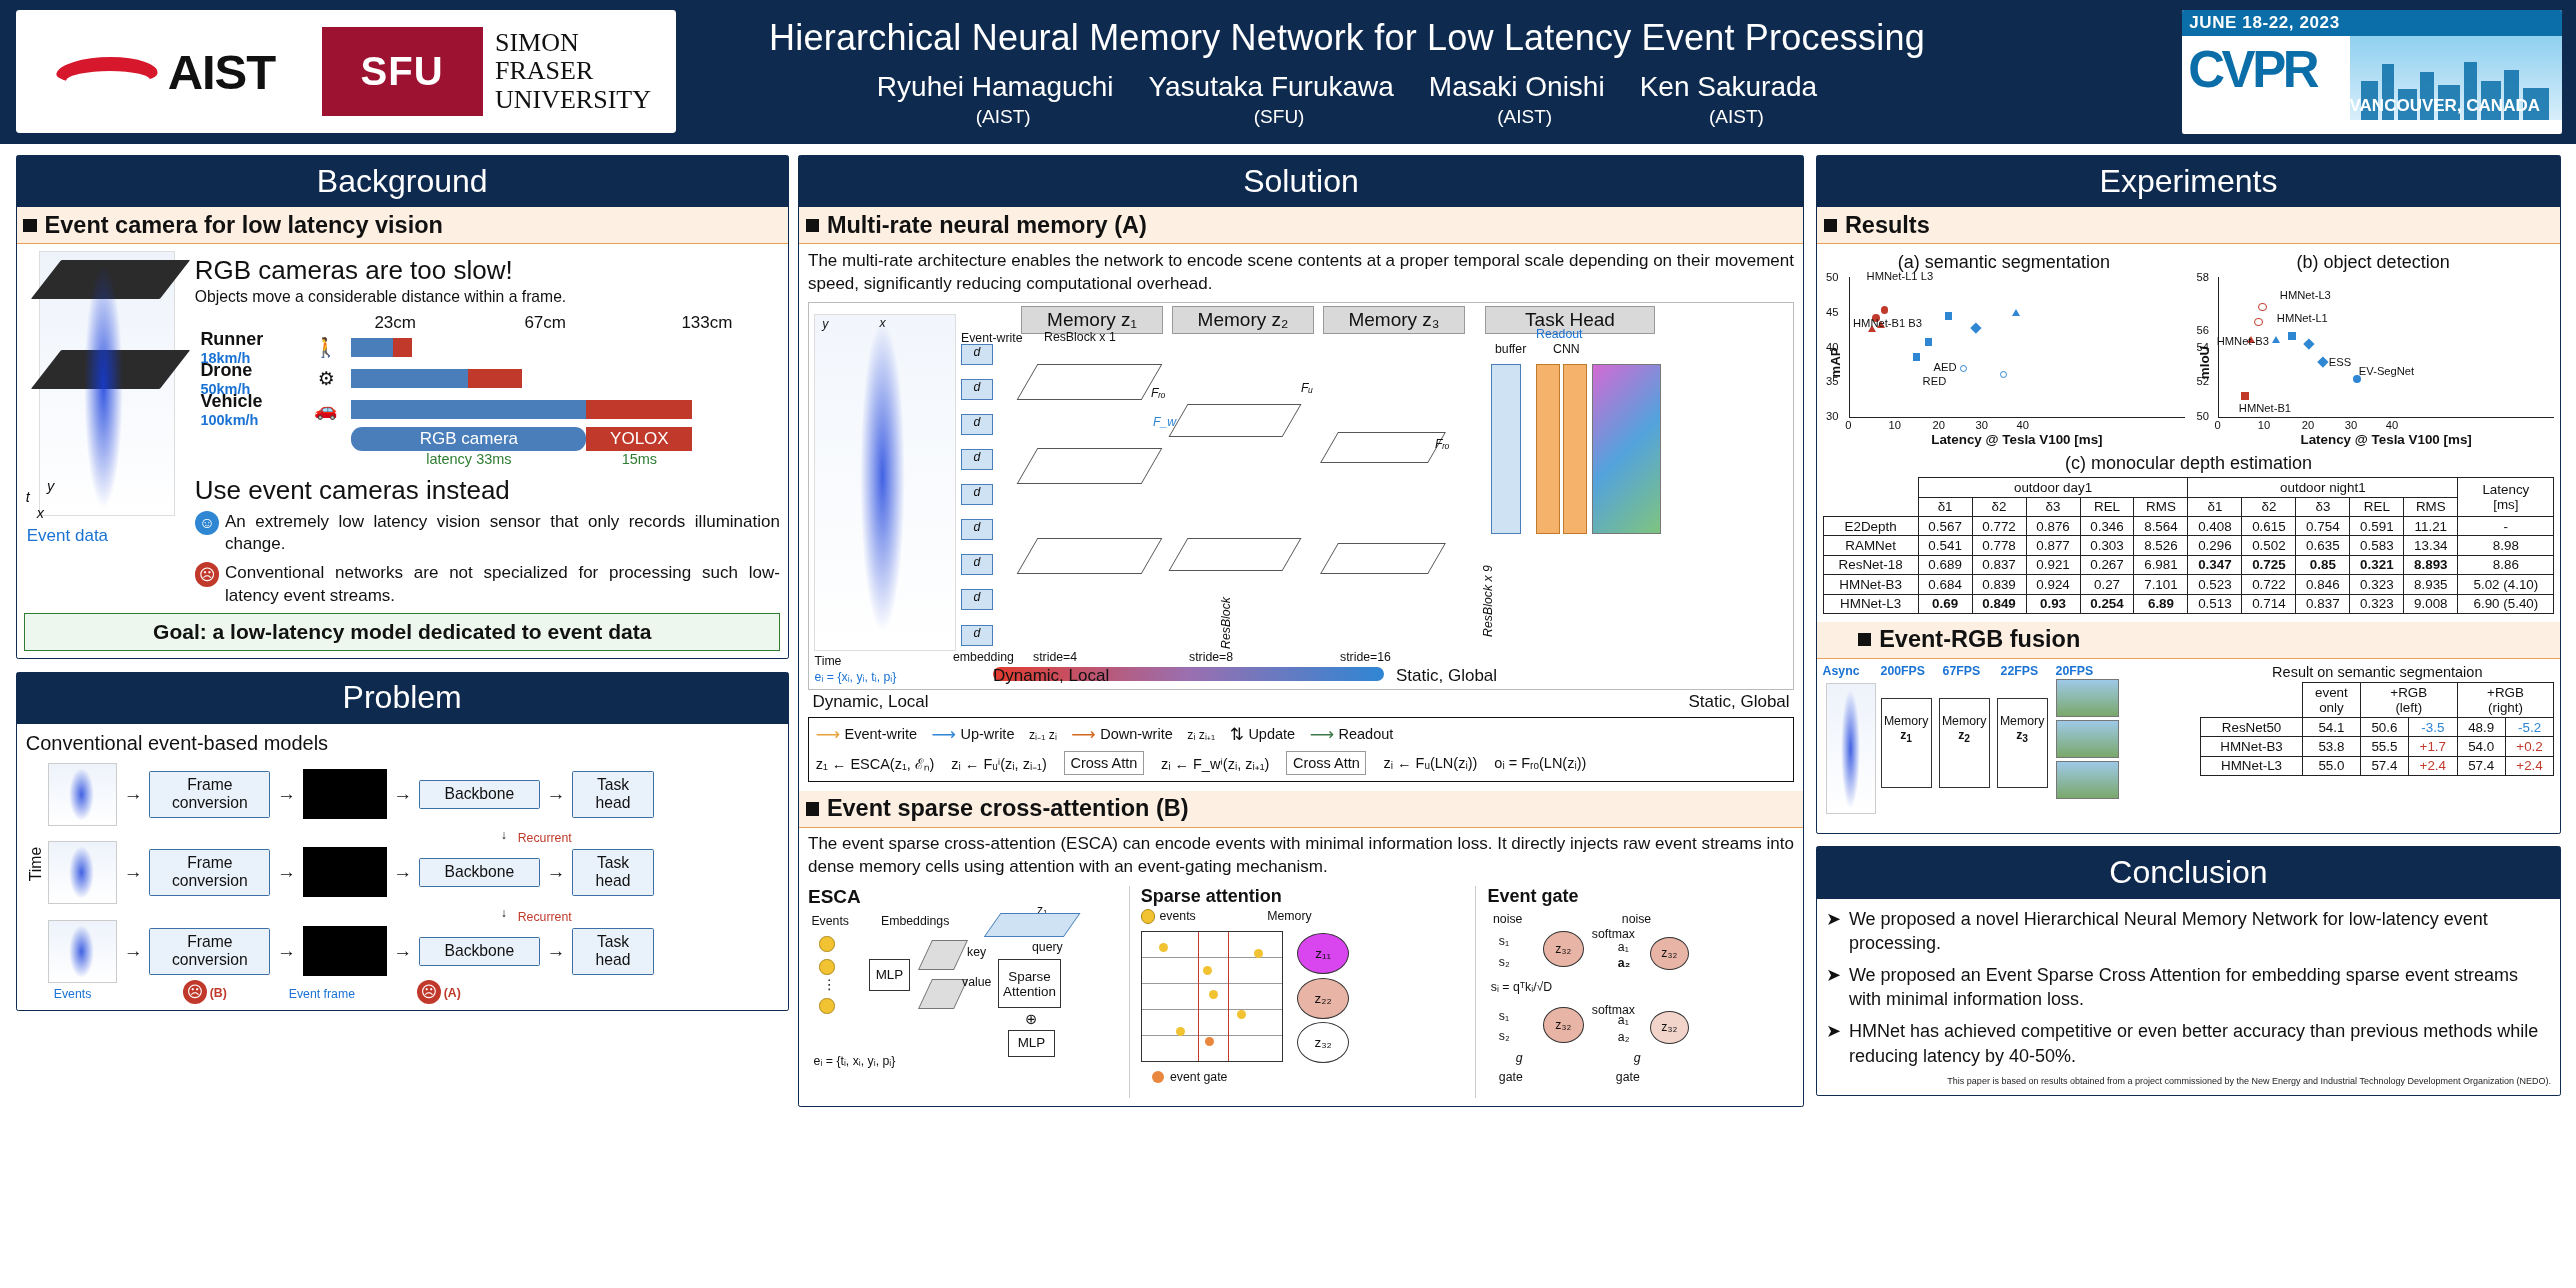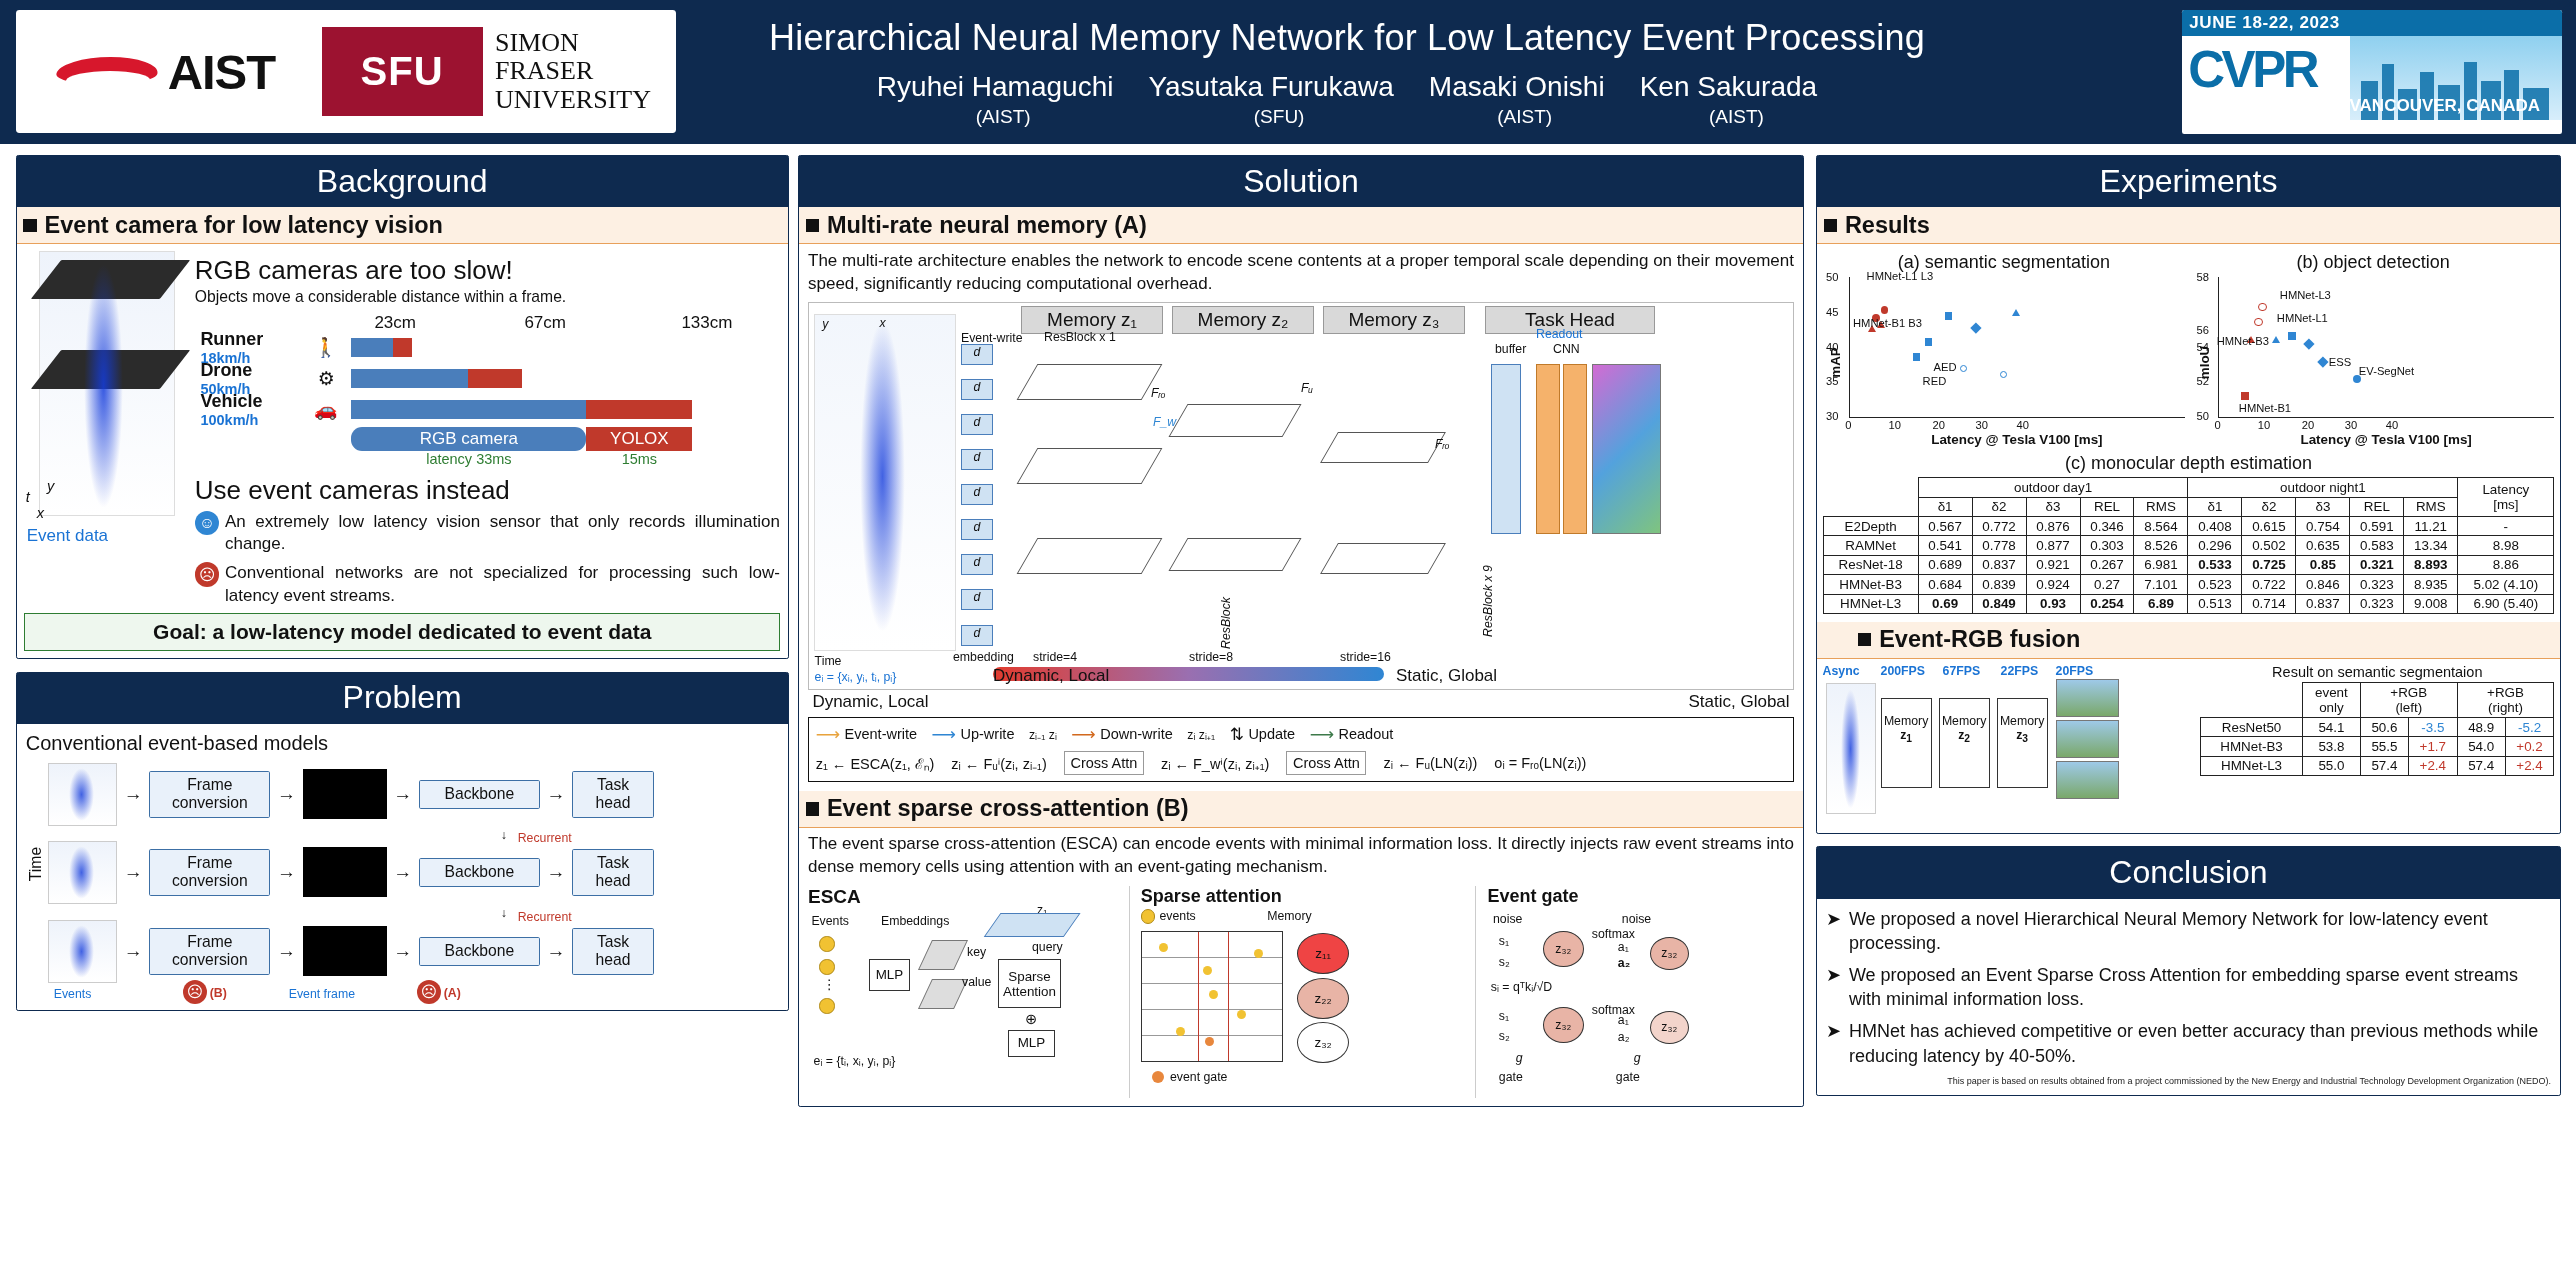--- a/index.html
+++ b/index.html
@@ -540,21 +540,21 @@
                  repeating-linear-gradient(90deg,#fff 0 28px,#999 28px 28.5px);">
               <div style="position:absolute;left:56px;top:0;width:29px;height:129px;border-left:1.1px solid #c0392b;border-right:1.1px solid #c0392b;"></div>
               <div style="position:absolute;left:17px;top:11.2px;width:9px;height:9px;border-radius:50%;background:#f1c232;"></div>
               <div style="position:absolute;left:61px;top:34px;width:9px;height:9px;border-radius:50%;background:#f1c232;"></div>
               <div style="position:absolute;left:67px;top:58px;width:9px;height:9px;border-radius:50%;background:#f1c232;"></div>
               <div style="position:absolute;left:95px;top:78px;width:9px;height:9px;border-radius:50%;background:#f1c232;"></div>
               <div style="position:absolute;left:34px;top:95px;width:9px;height:9px;border-radius:50%;background:#f1c232;"></div>
               <div style="position:absolute;left:112px;top:17px;width:9px;height:9px;border-radius:50%;background:#f1c232;"></div>
               <div style="position:absolute;left:63px;top:105px;width:9px;height:9px;border-radius:50%;background:#e8873d;"></div>
             </div>
-            <div style="position:absolute;left:162px;top:47px;width:50px;height:39px;border:1.1px solid #333;border-radius:50%;background:#ef4444;text-align:center;line-height:39px;font-size:13.4px;">z₁₁</div>
+            <div style="position:absolute;left:162px;top:47px;width:50px;height:39px;border:1.1px solid #333;border-radius:50%;background:#d946ef;text-align:center;line-height:39px;font-size:13.4px;">z₁₁</div>
             <div style="position:absolute;left:162px;top:92px;width:50px;height:39px;border:1.1px solid #333;border-radius:50%;background:#e8b4a6;text-align:center;line-height:39px;font-size:13.4px;">z₂₂</div>
             <div style="position:absolute;left:162px;top:136px;width:50px;height:39px;border:1.1px solid #333;border-radius:50%;background:#fff;text-align:center;line-height:39px;font-size:13.4px;">z₃₂</div>
             <div style="position:absolute;left:17px;top:184px;display:flex;align-items:center;gap:5.6px;">
               <span style="width:12.3px;height:12.3px;border-radius:50%;background:#e8873d;display:inline-block;"></span>
               <span class="mini">event gate</span>
             </div>
           </div>
 
           <div style="flex:1.1;position:relative;padding-left:5.6px;">
             <div style="font-size:18px;font-weight:bold;">Event gate</div>
@@ -736,21 +736,21 @@
               <td>13.34</td>
               <td>8.98</td>
             </tr>
             <tr>
               <td>ResNet-18</td>
               <td>0.689</td>
               <td>0.837</td>
               <td>0.921</td>
               <td>0.267</td>
               <td>6.981</td>
-              <td class="hl">0.533</td>
+              <td class="hl">0.347</td>
               <td class="hl">0.725</td>
               <td class="hl">0.85</td>
               <td class="hl">0.321</td>
               <td class="hl">8.893</td>
               <td>8.86</td>
             </tr>
             <tr>
               <td>HMNet-B3</td>
               <td>0.684</td>
               <td>0.839</td>

